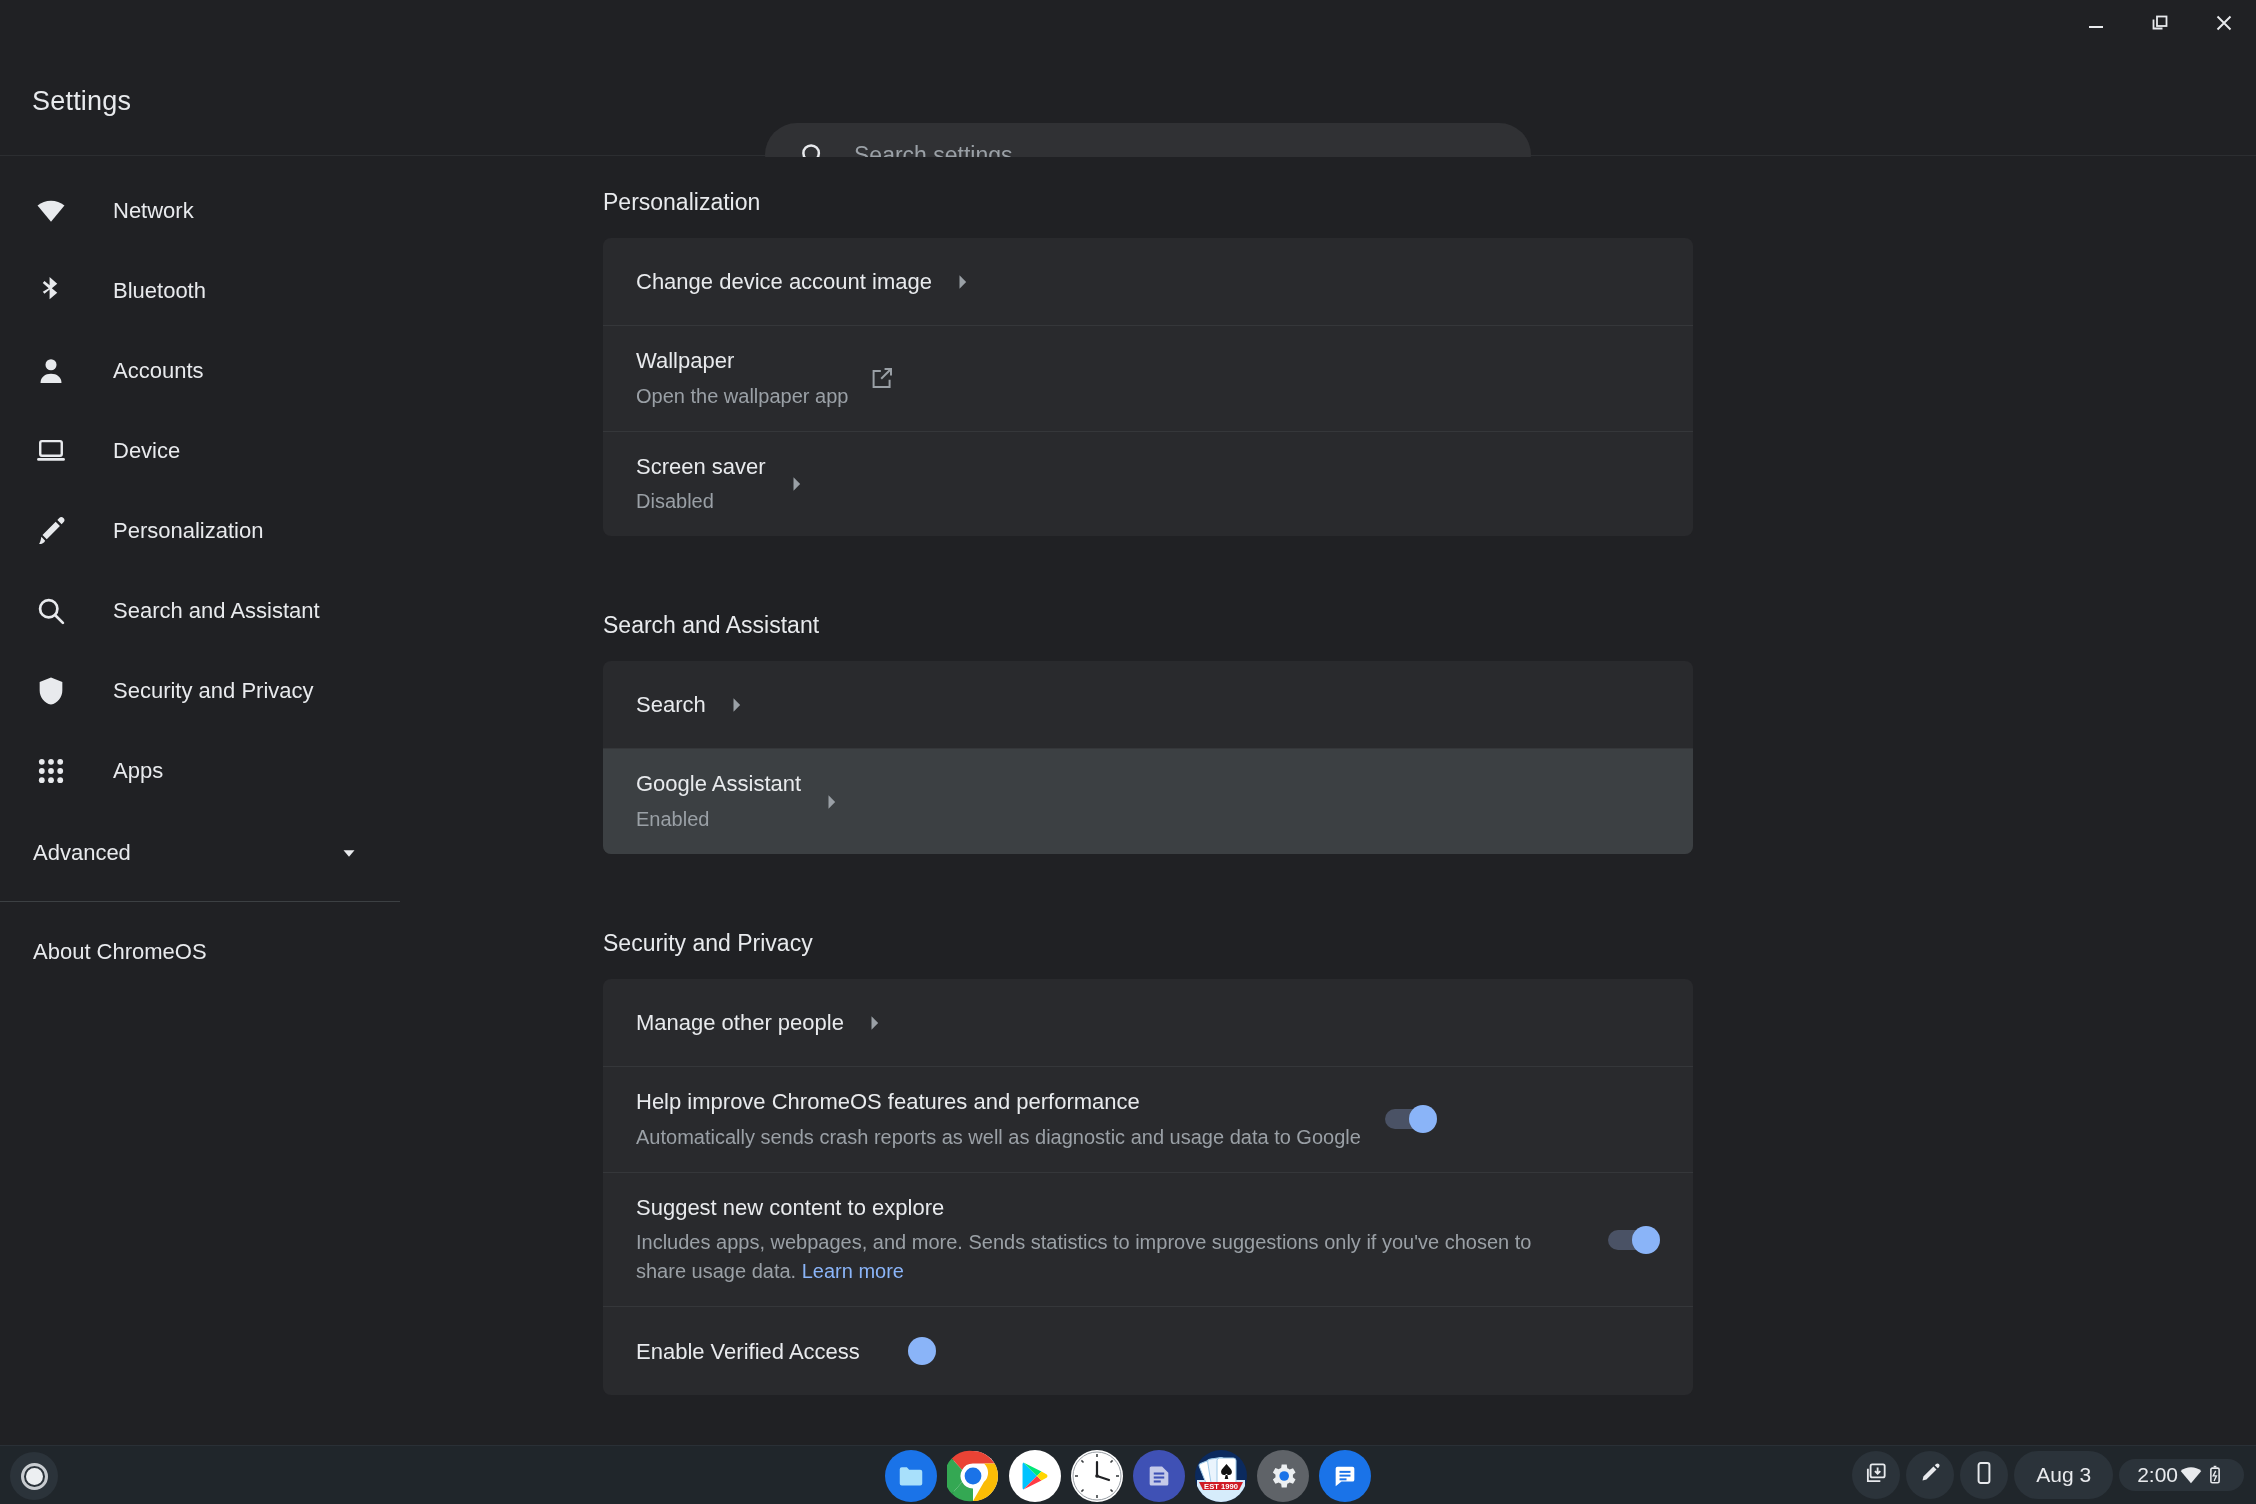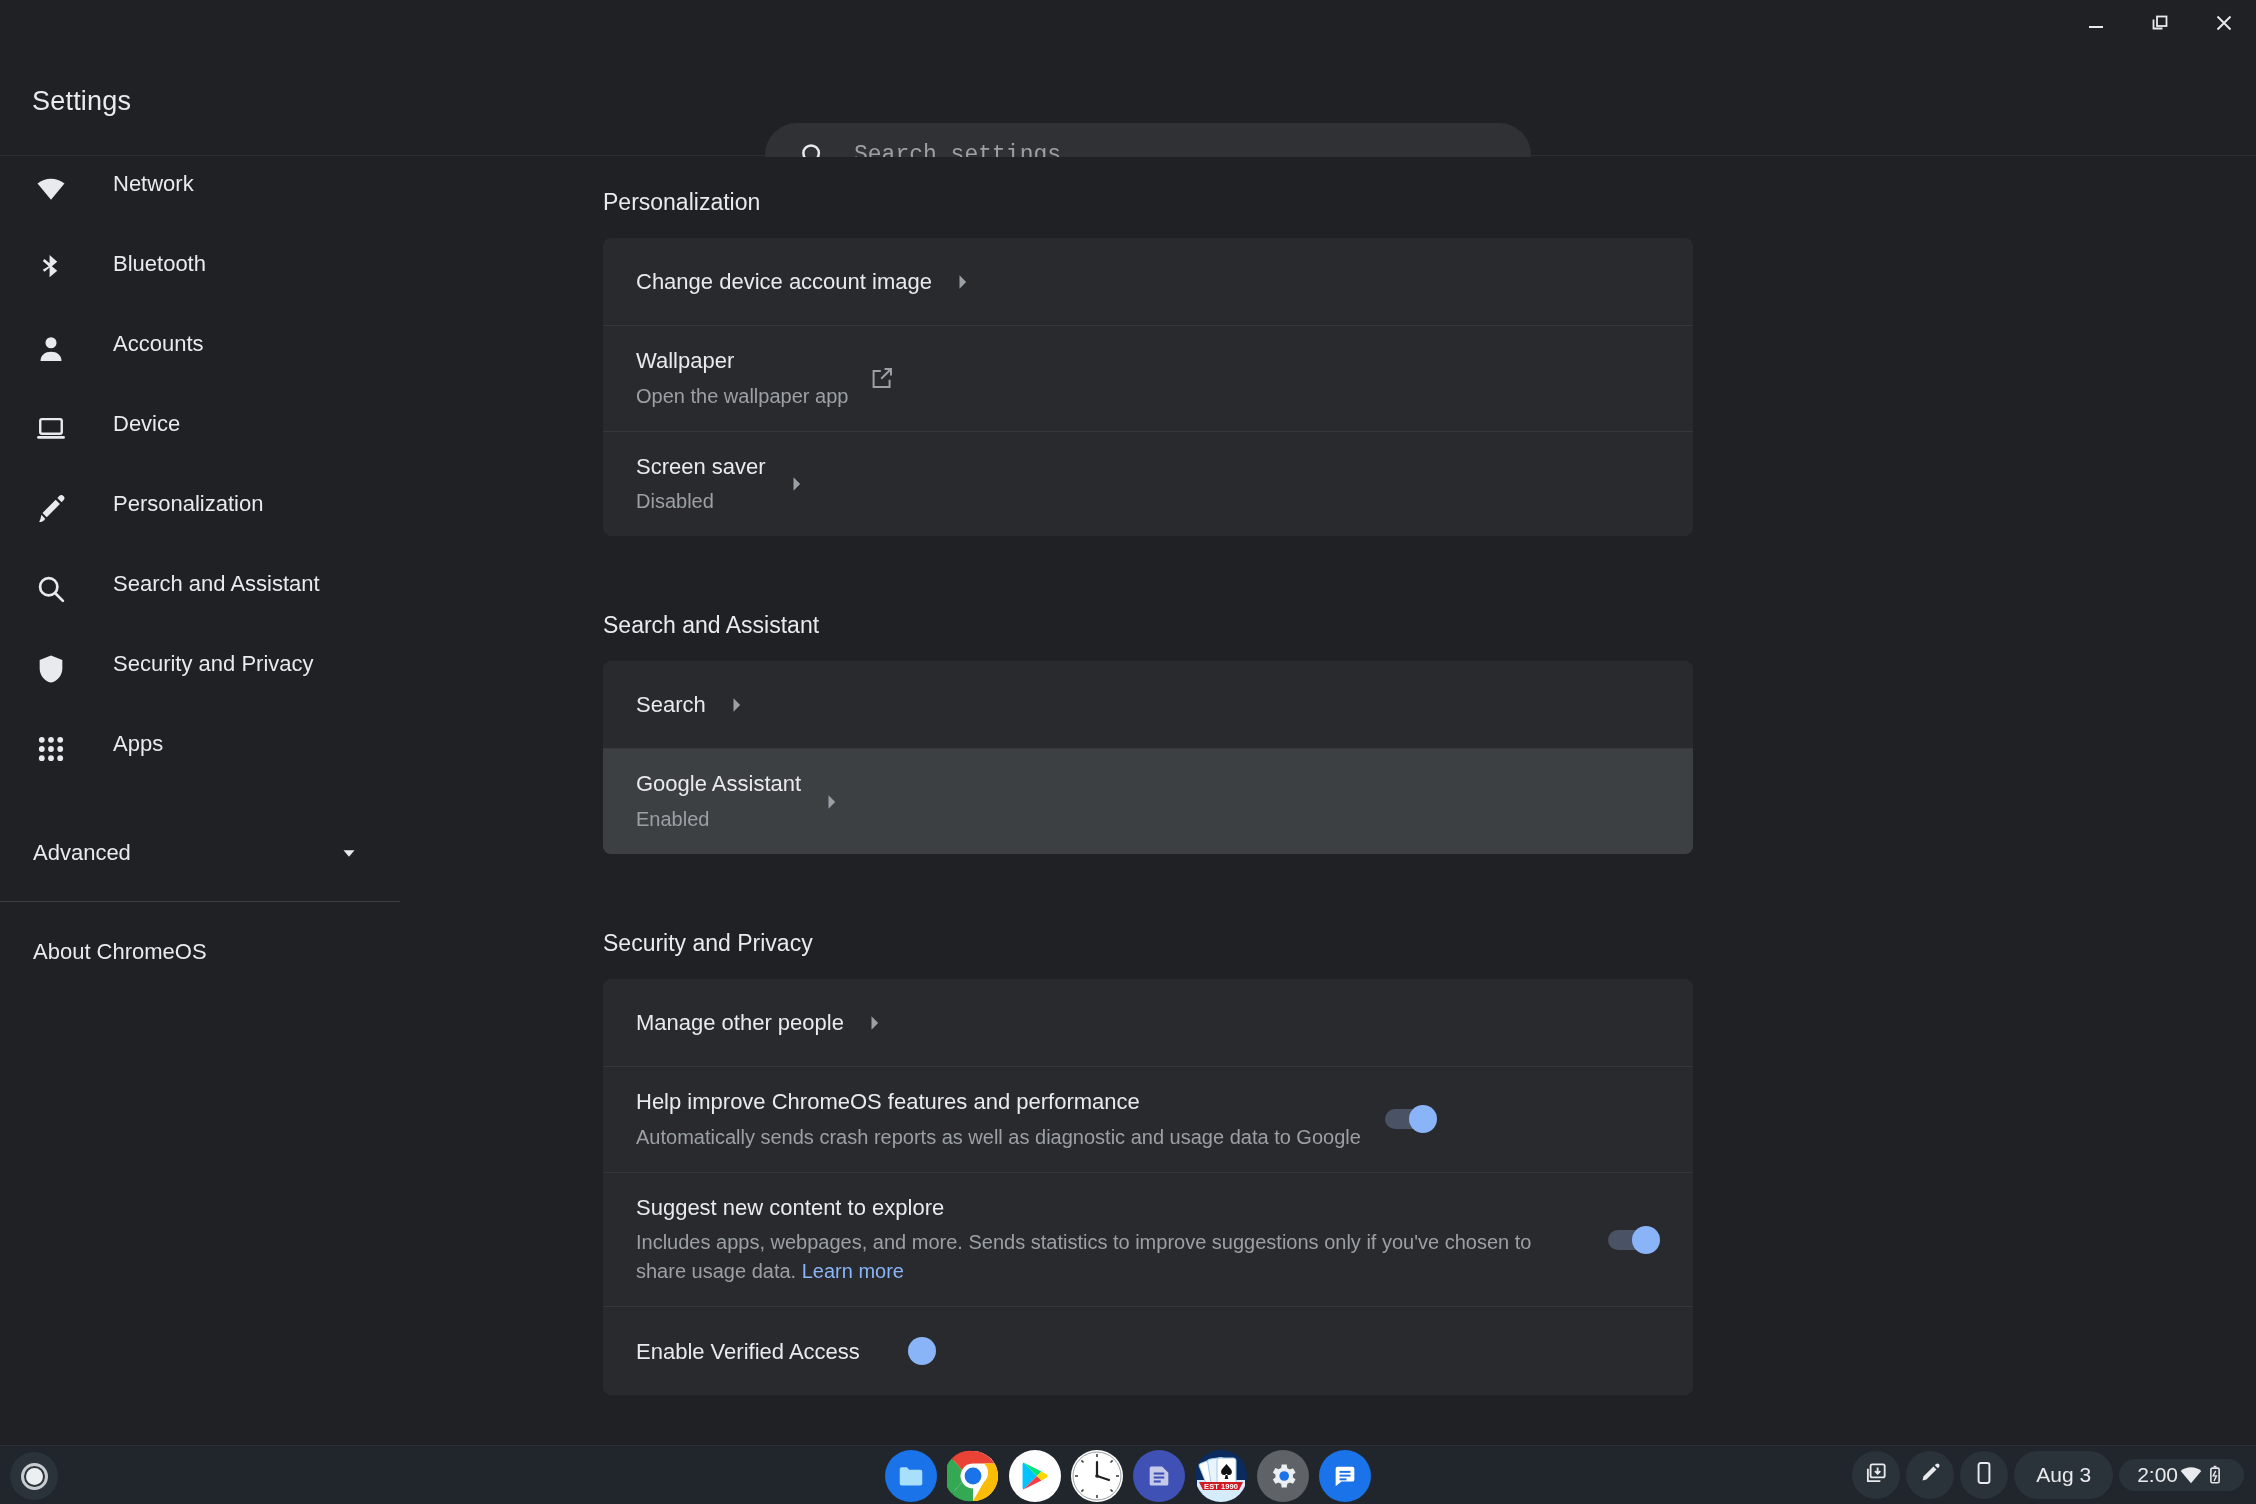--- a/index.html
+++ b/index.html
@@ -39,31 +39,31 @@
     position: absolute; left: 765px; top: 77px;
     width: 766px; height: 64px;
     background: #303134; border-radius: 32px;
     display: flex; align-items: center;
   }
   #search-icon { margin-left: 33px; display:flex; color:#e8eaed; }
   #search-input {
     flex: 1; background: transparent; border: none; outline: none;
     margin-left: 26px; margin-right: 24px;
     color: #e8eaed; font-size: 23px;
-    font-family: Liberation Mono, monospace;
+    font-family: Liberation Sans, sans-serif;
   }
   #search-input::placeholder { color: #9aa0a6; }
 
   
   #sidebar {
     position: absolute; top: 157px; left: 0; width: 400px; bottom: 59px;
     background: #202124; padding-top: 14px;
   }
   .nav-item {
-    height: 80px; display: flex; 
+    height: 80px; display: flex; align-items: center;
     padding-left: 33px; cursor: pointer;
     color: #e8eaed; font-size: 22px;
   }
   .nav-item .ic {
     width: 36px; height: 36px; display: flex;
     align-items: center; justify-content: center;
     color: #e8eaed; flex: 0 0 36px;
   }
   .nav-item .lbl { margin-left: 44px; white-space: nowrap; }
   #advanced-row {

